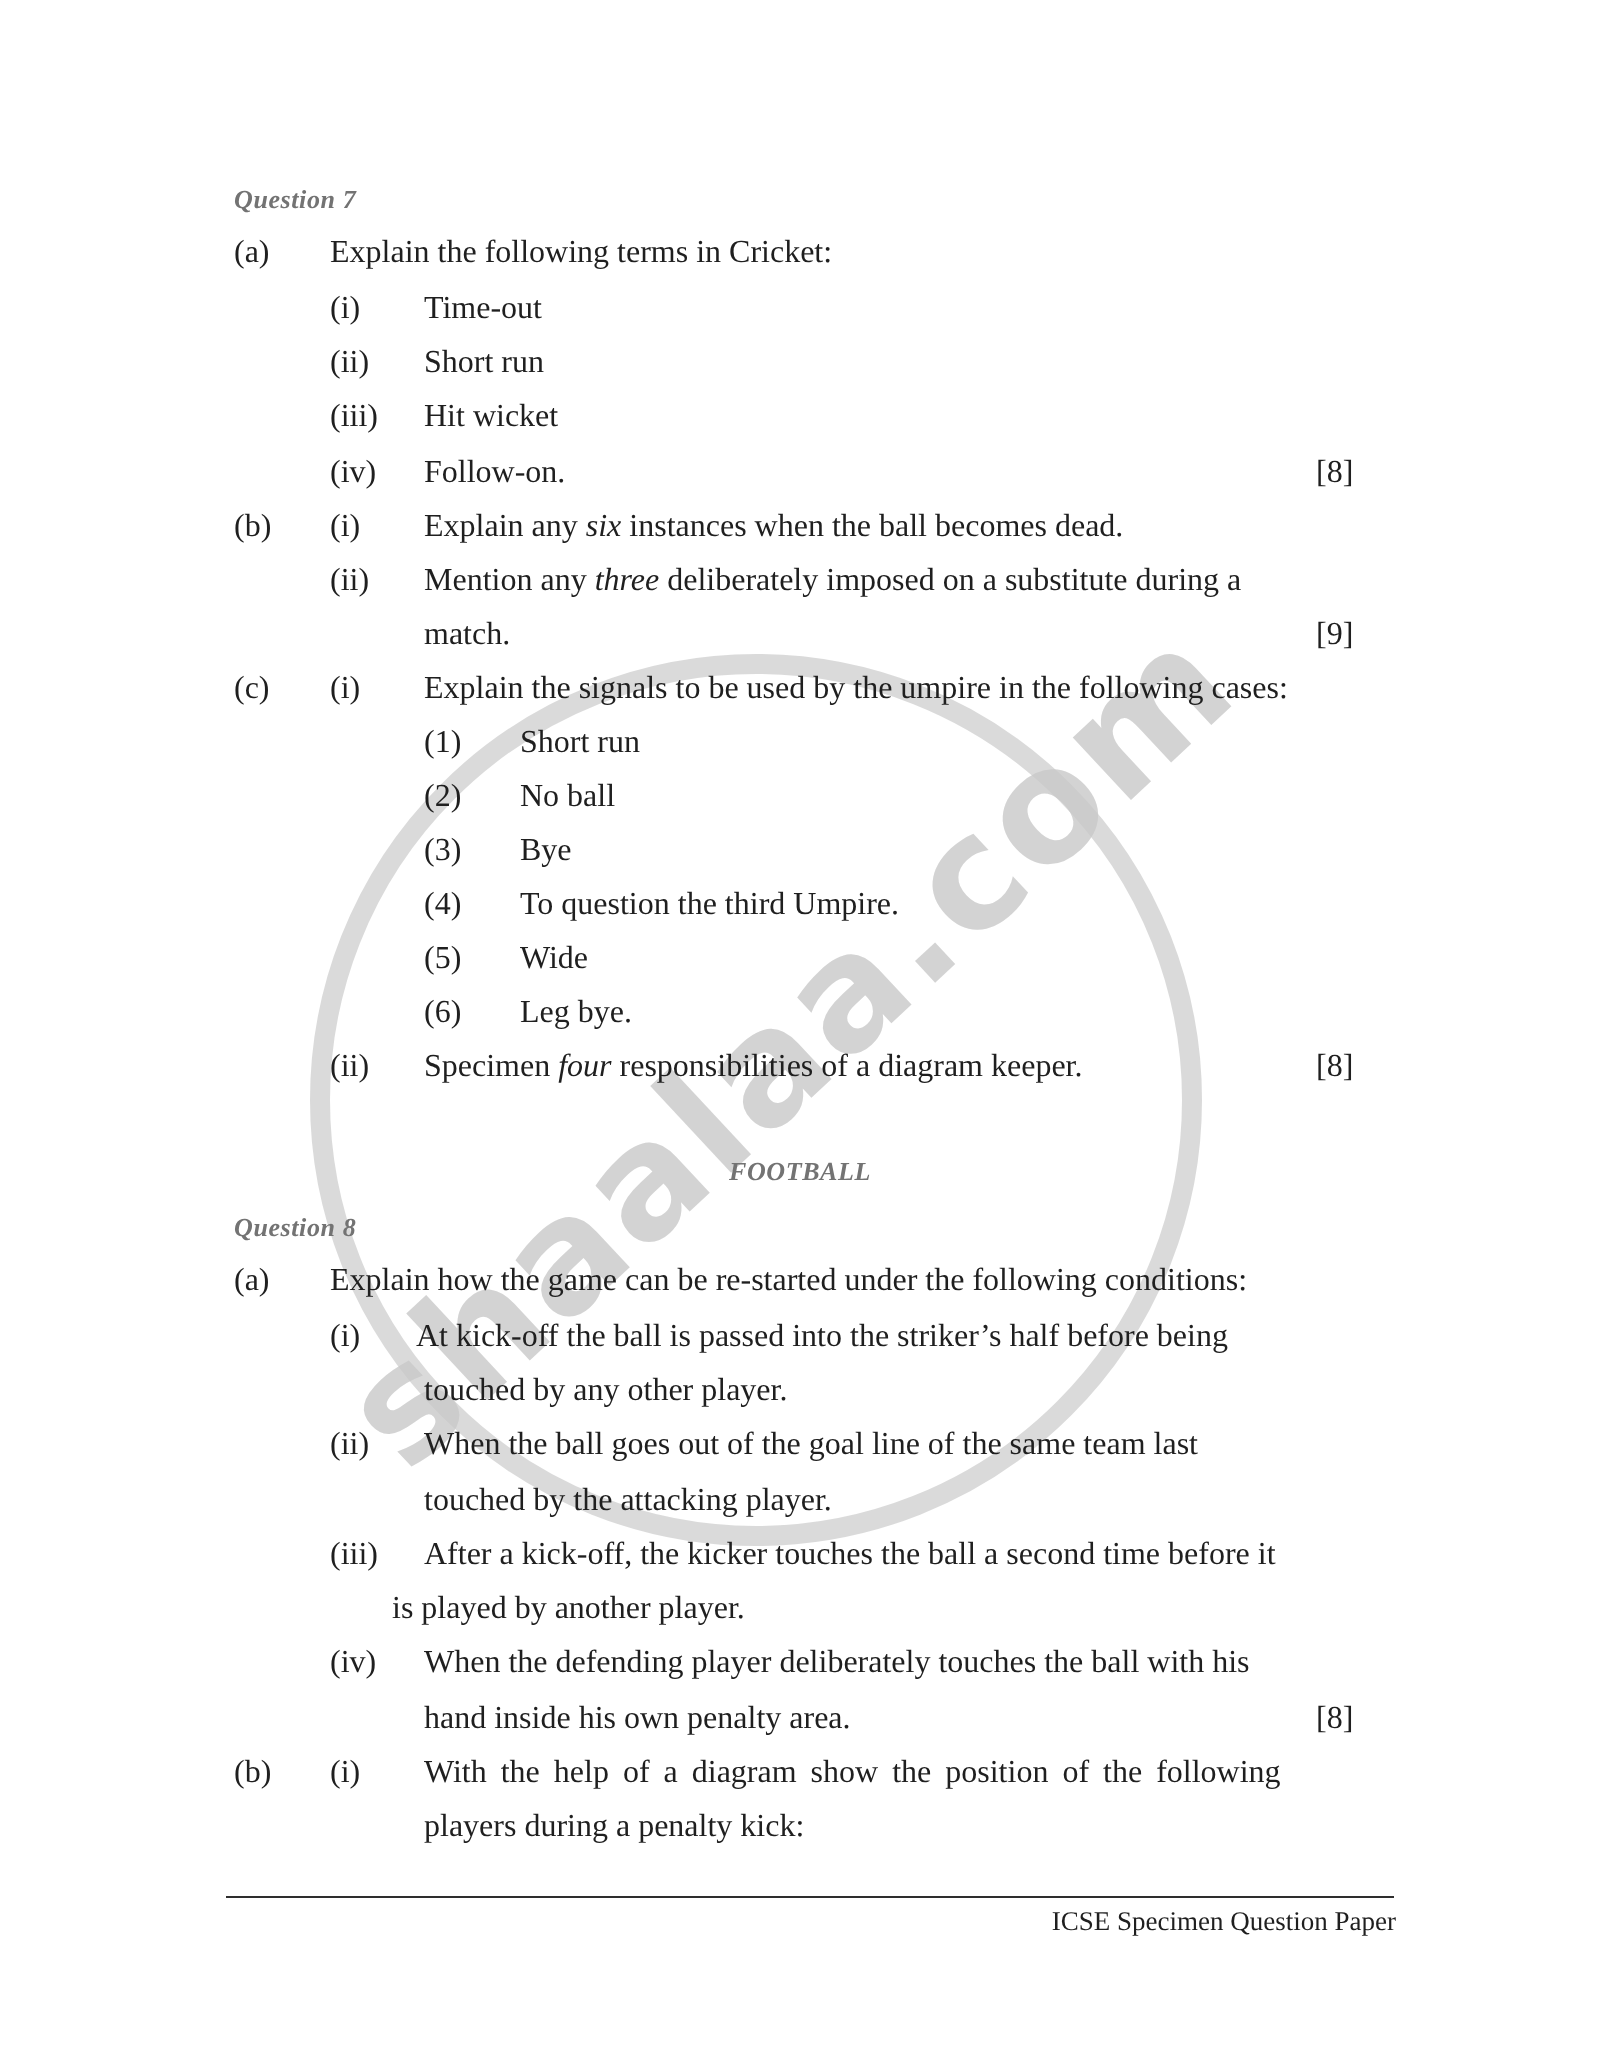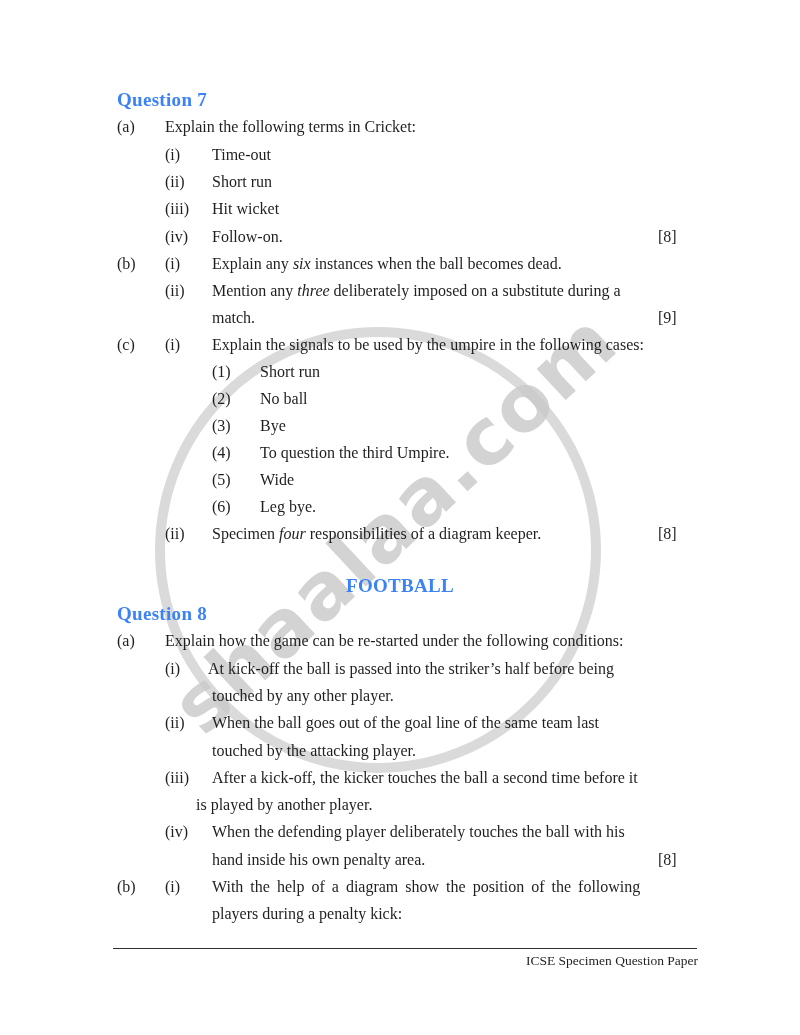--- a/index.html
+++ b/index.html
@@ -16,21 +16,21 @@
     z-index:0;pointer-events:none;
   }
   .content{position:absolute;left:0;top:0;width:800px;height:1035px;z-index:1;}
   .line{
     position:absolute;left:0;width:100%;
     font-size:16px;line-height:20px;white-space:nowrap;
   }
   .col{position:absolute;}
   .center-row{text-align:center;padding-right:26px;}
   .center-row .col{position:static;}
-  .bold{font-weight:bold;font-size:19px;letter-spacing:0.3px;color:#3b82f6;}
+  .bold{font-weight:bold;font-size:13px;letter-spacing:0.3px;color:#737373;font-style:italic;}
   .it{font-style:italic;}
   .marks{position:absolute;left:658px;}
   .footer-divider{
     position:absolute;top:948px;left:113px;width:584px;height:1px;
     background:#2e2e2e;
   }
   .footer-num{
     position:absolute;top:949px;left:113px;width:570px;
     text-align:center;font-size:16px;line-height:20px;
   }

